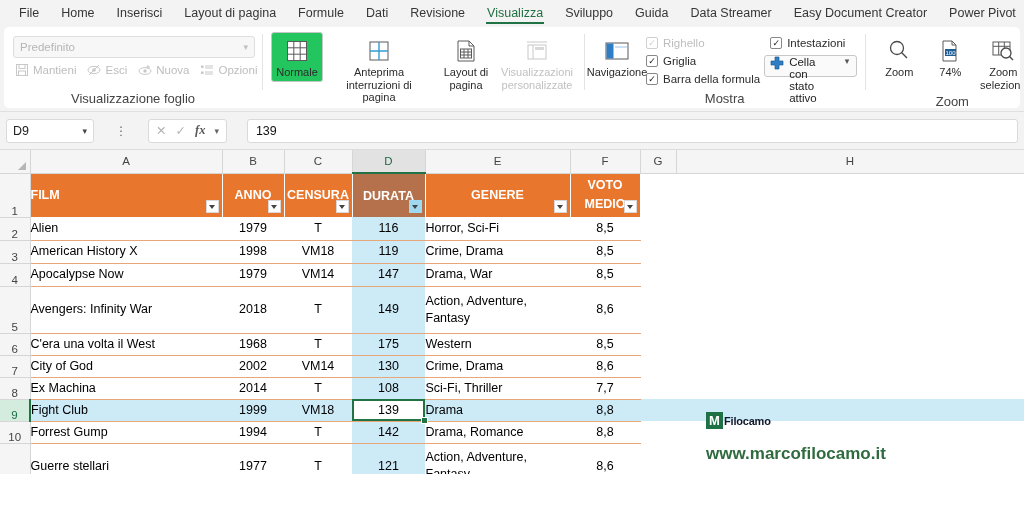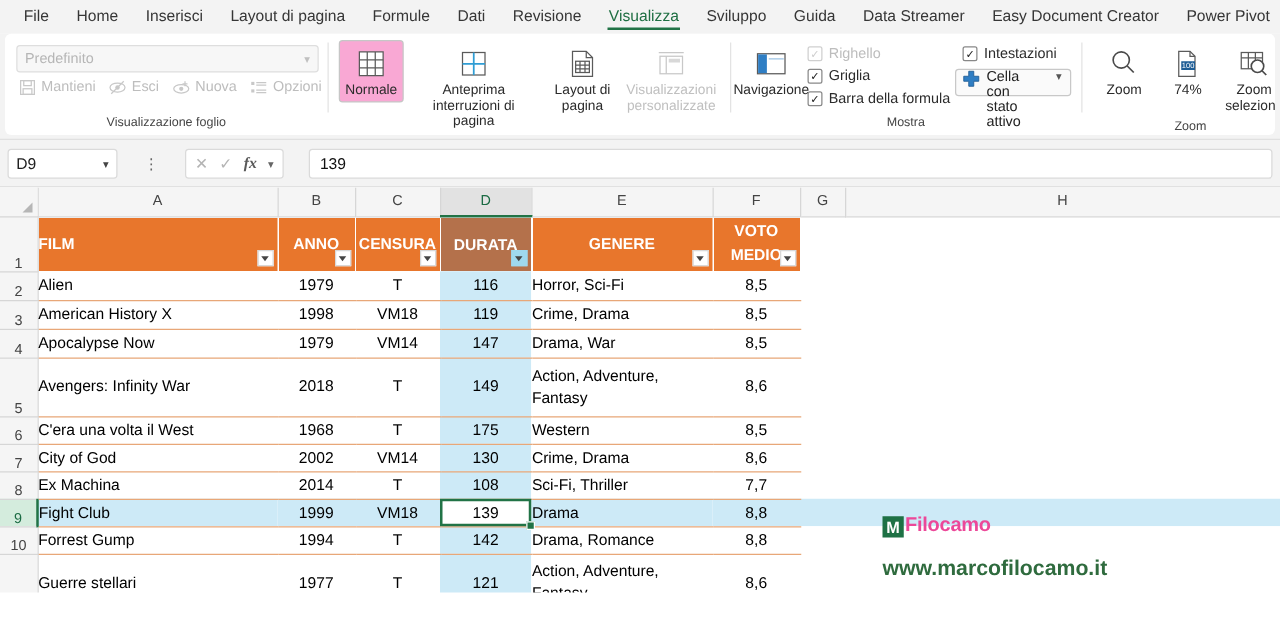--- a/index.html
+++ b/index.html
@@ -69,21 +69,21 @@
   }
   .group + .group::before {
     content: "";
     position: absolute;
     left: 0; top: 7px; bottom: 18px;
     width: 1px;
     background: #e3e3e3;
   }
   .group-label {
     text-align: center;
-    font-size: 10px;
+    font-size: 13px;
     color: #444;
     padding-bottom: 2px;
     height: 15px;
     line-height: 15px;
   }
   .group-content {
     display: flex;
     align-items: flex-start;
     flex: 1;
     padding-top: 2px;
@@ -112,21 +112,21 @@
   .wv-wrap { display: flex; align-items: flex-start; gap: 2px; padding: 0 4px; }
   .big-btn {
     width: auto; min-width: 50px;
     display: flex; flex-direction: column; align-items: center;
     padding: 3px 6px 2px 6px;
     font-size: 11px; color: #2b2b2b; line-height: 12.5px;
     text-align: center;
     border: 1px solid transparent;
     border-radius: 3px;
   }
-  .big-btn.sel { border-color: #c6c6c6; background: #f9a8d4; }
+  .big-btn.sel { border-color: #c6c6c6; background: #22c55e; }
   .big-btn.dis { color: #c0c0c0; }
   .big-ico { height: 30px; display: flex; align-items: center; justify-content: center; }
 
   
   .mostra-wrap { display: flex; align-items: flex-start; gap: 4px; padding: 0 3px; }
   .chk-col { display: flex; flex-direction: column; gap: 6px; padding-top: 5px; }
   .chk { display: flex; align-items: center; gap: 5px; font-size: 11.5px; color: #2b2b2b; white-space: nowrap; }
   .chk.dis { color: #bdbdbd; }
   .cbox {
     width: 12px; height: 12px; border: 1px solid #888; border-radius: 2px;
@@ -239,21 +239,21 @@
   .rowsel-blank { background: #cdeaf7; }
 
   
   .watermark { position: absolute; left: 706px; top: 262px; }
   .wm-logo { display: flex; align-items: center; gap: 1px; }
   .wm-m {
     width: 17px; height: 17px; background: #1e7145; color: #fff;
     font-weight: bold; font-size: 13px; display: flex; align-items: center; justify-content: center;
     font-family: "Liberation Sans", sans-serif;
   }
-  .wm-name { font-size: 16px; font-weight: bold; color: #ec4899; letter-spacing: -0.2px; }
+  .wm-name { font-size: 11px; font-weight: bold; color: #0f172a; letter-spacing: -0.2px; }
   .wm-url { margin-top: 15px; font-size: 17px; font-weight: bold; color: #2f6b3e; }
 
   svg { display: block; }
 </style>
 </head>
 <body>
 
 <div class="ribbon-tabs">
   <div class="ribbon-tab">File</div>
   <div class="ribbon-tab">Home</div>

